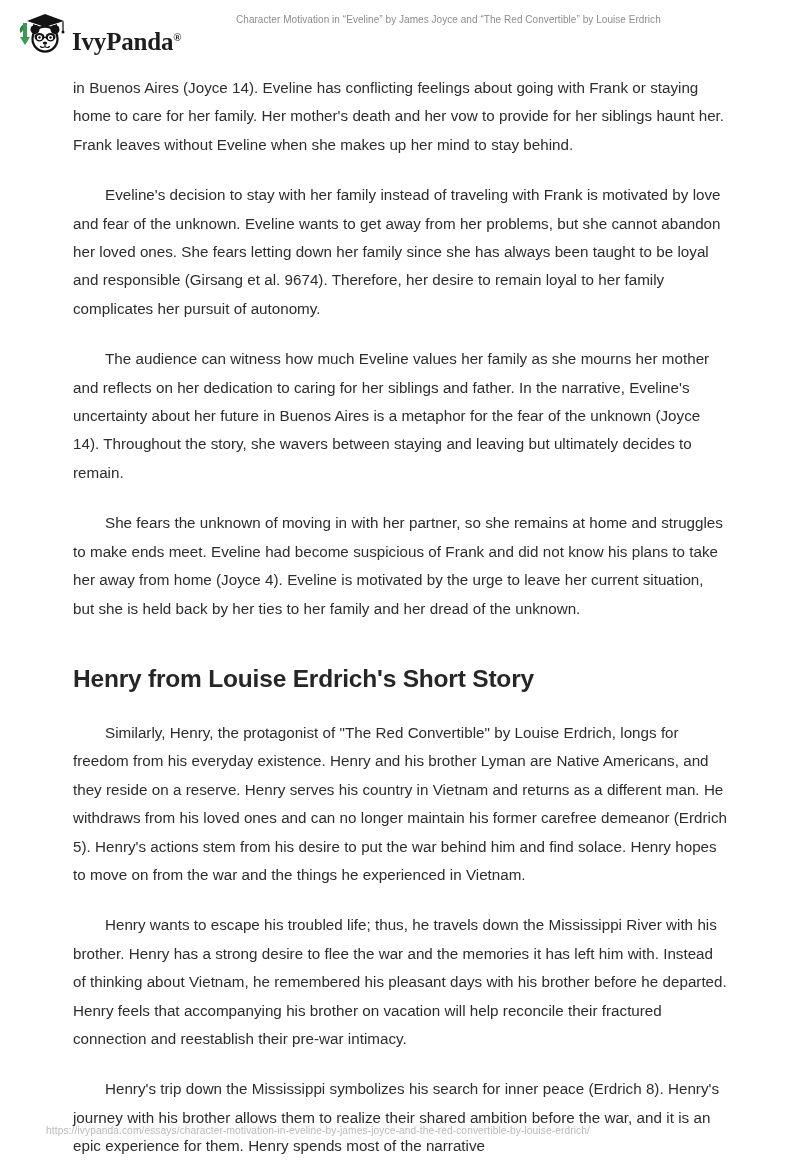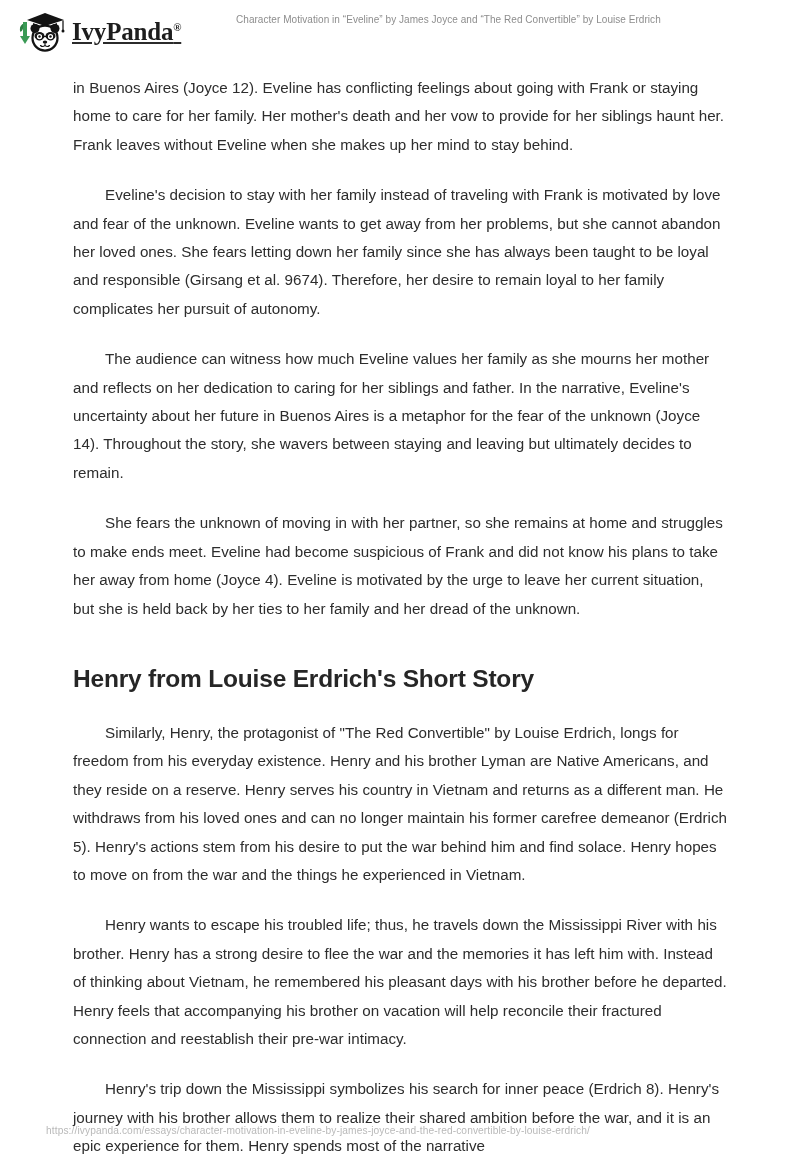--- a/index.html
+++ b/index.html
@@ -22,23 +22,22 @@
     top: 0;
     left: 0;
     width: 800px;
     height: 62px;
   }
   .brand {
     position: absolute;
     left: 16px;
     top: 8px;
     display: flex;
-    align-items: center;
+    align-items: flex-end;
     height: 46px;
-    text-decoration: underline;
   }
   .brand-mark {
     width: 52px;
     height: 44px;
     display: block;
   }
   .brand-name {
     font-family: "Liberation Serif", serif;
     font-weight: bold;
     font-size: 25px;
@@ -145,21 +144,21 @@
       <ellipse cx="58" cy="66" rx="4.5" ry="3.2" fill="#131313"></ellipse>
       <path d="M58 69 L58 73 M58 73 q-5 4 -9 0 M58 73 q5 4 9 0" stroke="#131313" stroke-width="2.2" fill="none" stroke-linecap="round"></path>
     </svg>
     <span class="brand-name"><span>IvyPanda</span><span class="brand-reg">®</span></span>
   </div>
 
   <div class="header-title">Character Motivation in “Eveline” by James Joyce and “The Red Convertible” by Louise Erdrich</div>
 </div>
 
 <div class="doc-body">
-    <p class="doc-paragraph no-indent">in Buenos Aires (Joyce 12). Eveline has conflicting feelings about going with Frank or staying home to care for her family. Her mother's death and her vow to provide for her siblings haunt her. Frank leaves without Eveline when she makes up her mind to stay behind.</p>
+    <p class="doc-paragraph no-indent">in Buenos Aires (Joyce 14). Eveline has conflicting feelings about going with Frank or staying home to care for her family. Her mother's death and her vow to provide for her siblings haunt her. Frank leaves without Eveline when she makes up her mind to stay behind.</p>
     <p class="doc-paragraph">Eveline's decision to stay with her family instead of traveling with Frank is motivated by love and fear of the unknown. Eveline wants to get away from her problems, but she cannot abandon her loved ones. She fears letting down her family since she has always been taught to be loyal and responsible (Girsang et al. 9674). Therefore, her desire to remain loyal to her family complicates her pursuit of autonomy.</p>
     <p class="doc-paragraph">The audience can witness how much Eveline values her family as she mourns her mother and reflects on her dedication to caring for her siblings and father. In the narrative, Eveline's uncertainty about her future in Buenos Aires is a metaphor for the fear of the unknown (Joyce 14). Throughout the story, she wavers between staying and leaving but ultimately decides to remain.</p>
     <p class="doc-paragraph">She fears the unknown of moving in with her partner, so she remains at home and struggles to make ends meet. Eveline had become suspicious of Frank and did not know his plans to take her away from home (Joyce 4). Eveline is motivated by the urge to leave her current situation, but she is held back by her ties to her family and her dread of the unknown.</p>
     <h2 class="doc-heading">Henry from Louise Erdrich's Short Story</h2>
     <p class="doc-paragraph">Similarly, Henry, the protagonist of "The Red Convertible" by Louise Erdrich, longs for freedom from his everyday existence. Henry and his brother Lyman are Native Americans, and they reside on a reserve. Henry serves his country in Vietnam and returns as a different man. He withdraws from his loved ones and can no longer maintain his former carefree demeanor (Erdrich 5). Henry's actions stem from his desire to put the war behind him and find solace. Henry hopes to move on from the war and the things he experienced in Vietnam.</p>
     <p class="doc-paragraph">Henry wants to escape his troubled life; thus, he travels down the Mississippi River with his brother. Henry has a strong desire to flee the war and the memories it has left him with. Instead of thinking about Vietnam, he remembered his pleasant days with his brother before he departed. Henry feels that accompanying his brother on vacation will help reconcile their fractured connection and reestablish their pre-war intimacy.</p>
     <p class="doc-paragraph">Henry's trip down the Mississippi symbolizes his search for inner peace (Erdrich 8). Henry's journey with his brother allows them to realize their shared ambition before the war, and it is an epic experience for them. Henry spends most of the narrative</p>
   </div>
 
 <div class="page-footer">

